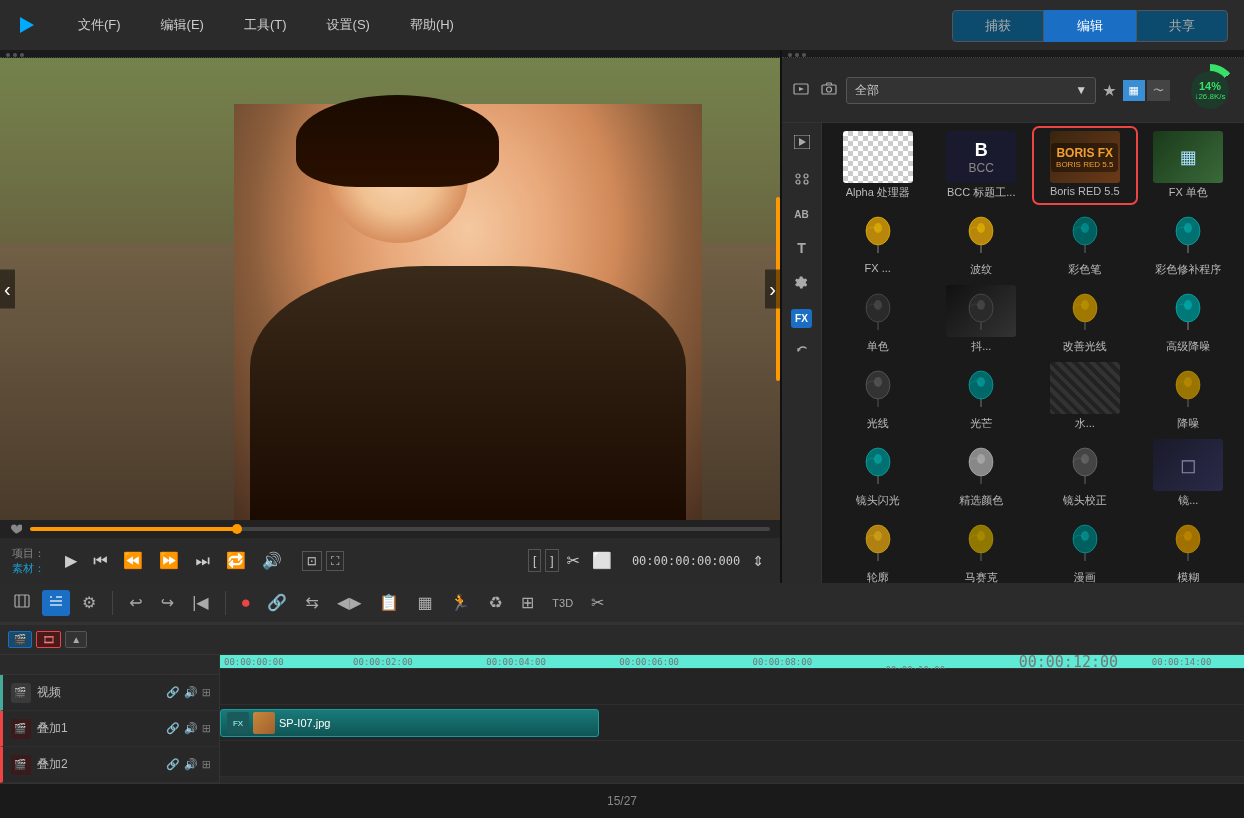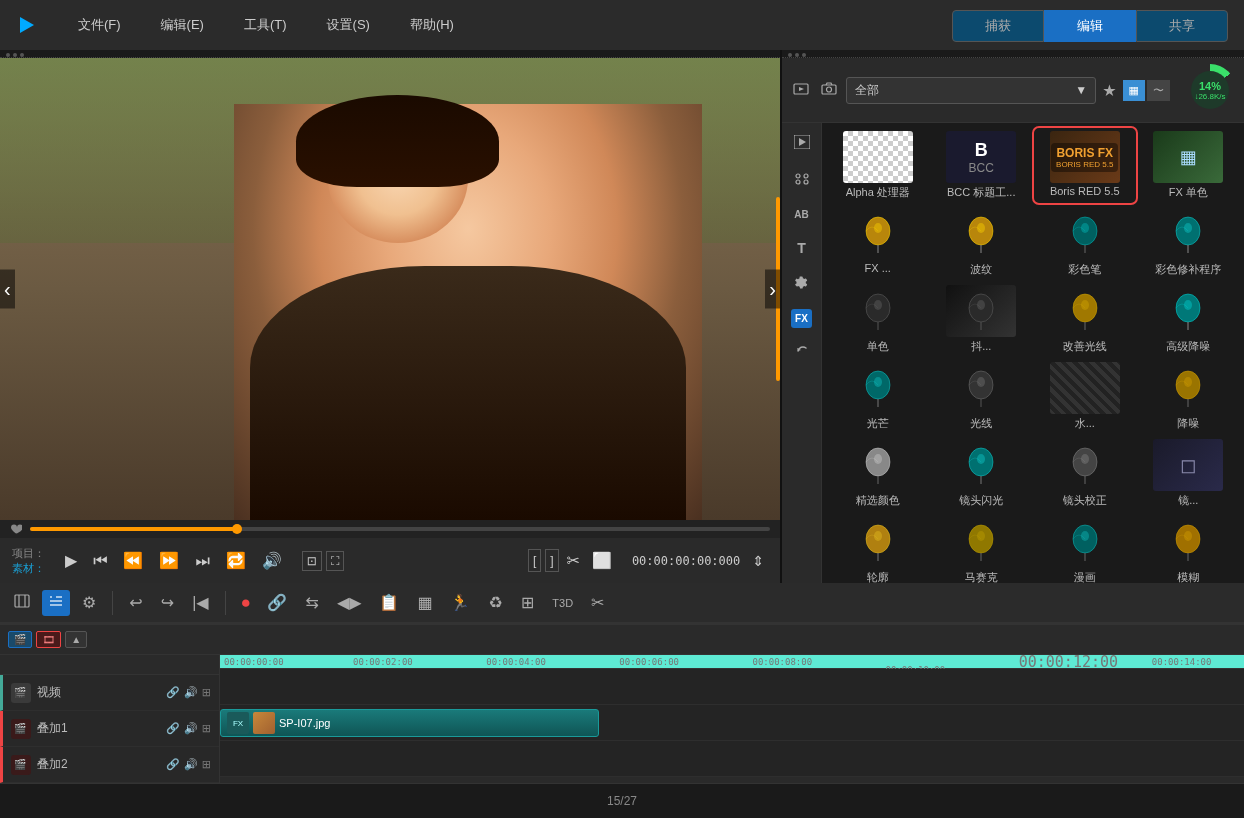--- a/index.html
+++ b/index.html
@@ -790,79 +790,79 @@
       <line x1="24" y1="30" x2="24" y2="38" stroke="#888" stroke-width="1"></line>
       <ellipse cx="24" cy="13" rx="4" ry="5" fill="#00D8D8" opacity="0.4"></ellipse>
       <path d="M12 16 Q18 8 24 16" stroke="#00D8D8" stroke-width="0.8" fill="none" opacity="0.3"></path>
     </svg>
               </div>
               <div class="effect-label">高级降噪</div>
             </div>
             <div class="effect-item">
               <div class="effect-thumb">
                 <svg width="48" height="38" viewBox="0 0 48 38" xmlns="http://www.w3.org/2000/svg">
+      <ellipse cx="24" cy="16" rx="12" ry="14" fill="#333" stroke="#777" stroke-width="0.5"></ellipse>
+      <line x1="24" y1="30" x2="24" y2="38" stroke="#555" stroke-width="1"></line>
+      <ellipse cx="24" cy="13" rx="4" ry="5" fill="#777" opacity="0.4"></ellipse>
+      <path d="M12 16 Q18 8 24 16" stroke="#777" stroke-width="0.8" fill="none" opacity="0.3"></path>
+    </svg>
+              </div>
+              <div class="effect-label">光线</div>
+            </div>
+            <div class="effect-item">
+              <div class="effect-thumb">
+                <svg width="48" height="38" viewBox="0 0 48 38" xmlns="http://www.w3.org/2000/svg">
       <ellipse cx="24" cy="16" rx="12" ry="14" fill="#006868" stroke="#10C8C8" stroke-width="0.5"></ellipse>
       <line x1="24" y1="30" x2="24" y2="38" stroke="#777" stroke-width="1"></line>
       <ellipse cx="24" cy="13" rx="4" ry="5" fill="#10C8C8" opacity="0.4"></ellipse>
       <path d="M12 16 Q18 8 24 16" stroke="#10C8C8" stroke-width="0.8" fill="none" opacity="0.3"></path>
     </svg>
               </div>
               <div class="effect-label">光芒</div>
             </div>
             <div class="effect-item">
               <div class="effect-thumb">
-                <svg width="48" height="38" viewBox="0 0 48 38" xmlns="http://www.w3.org/2000/svg">
-      <ellipse cx="24" cy="16" rx="12" ry="14" fill="#333" stroke="#777" stroke-width="0.5"></ellipse>
-      <line x1="24" y1="30" x2="24" y2="38" stroke="#555" stroke-width="1"></line>
-      <ellipse cx="24" cy="13" rx="4" ry="5" fill="#777" opacity="0.4"></ellipse>
-      <path d="M12 16 Q18 8 24 16" stroke="#777" stroke-width="0.8" fill="none" opacity="0.3"></path>
-    </svg>
-              </div>
-              <div class="effect-label">光线</div>
-            </div>
-            <div class="effect-item">
-              <div class="effect-thumb">
                 <div style="width:70px;height:52px;background:linear-gradient(135deg,#111,#2a2a2a);overflow:hidden;display:flex;align-items:center;justify-content:center;">
                   <div style="background:repeating-linear-gradient(45deg,#333 0,#333 4px,#222 4px,#222 8px);width:100%;height:100%;"></div>
                 </div>
               </div>
               <div class="effect-label">水...</div>
             </div>
             <div class="effect-item">
               <div class="effect-thumb">
                 <svg width="48" height="38" viewBox="0 0 48 38" xmlns="http://www.w3.org/2000/svg">
       <ellipse cx="24" cy="16" rx="12" ry="14" fill="#9A7400" stroke="#D4A000" stroke-width="0.5"></ellipse>
       <line x1="24" y1="30" x2="24" y2="38" stroke="#666" stroke-width="1"></line>
       <ellipse cx="24" cy="13" rx="4" ry="5" fill="#D4A000" opacity="0.4"></ellipse>
       <path d="M12 16 Q18 8 24 16" stroke="#D4A000" stroke-width="0.8" fill="none" opacity="0.3"></path>
     </svg>
               </div>
               <div class="effect-label">降噪</div>
             </div>
             <div class="effect-item">
               <div class="effect-thumb">
                 <svg width="48" height="38" viewBox="0 0 48 38" xmlns="http://www.w3.org/2000/svg">
+      <ellipse cx="24" cy="16" rx="12" ry="14" fill="#007070" stroke="#10D0D0" stroke-width="0.5"></ellipse>
+      <line x1="24" y1="30" x2="24" y2="38" stroke="#777" stroke-width="1"></line>
+      <ellipse cx="24" cy="13" rx="4" ry="5" fill="#10D0D0" opacity="0.4"></ellipse>
+      <path d="M12 16 Q18 8 24 16" stroke="#10D0D0" stroke-width="0.8" fill="none" opacity="0.3"></path>
+    </svg>
+              </div>
+              <div class="effect-label">镜头闪光</div>
+            </div>
+            <div class="effect-item">
+              <div class="effect-thumb">
+                <svg width="48" height="38" viewBox="0 0 48 38" xmlns="http://www.w3.org/2000/svg">
       <ellipse cx="24" cy="16" rx="12" ry="14" fill="#888" stroke="#ccc" stroke-width="0.5"></ellipse>
       <line x1="24" y1="30" x2="24" y2="38" stroke="#666" stroke-width="1"></line>
       <ellipse cx="24" cy="13" rx="4" ry="5" fill="#ccc" opacity="0.4"></ellipse>
       <path d="M12 16 Q18 8 24 16" stroke="#ccc" stroke-width="0.8" fill="none" opacity="0.3"></path>
     </svg>
               </div>
               <div class="effect-label">精选颜色</div>
-            </div>
-            <div class="effect-item">
-              <div class="effect-thumb">
-                <svg width="48" height="38" viewBox="0 0 48 38" xmlns="http://www.w3.org/2000/svg">
-      <ellipse cx="24" cy="16" rx="12" ry="14" fill="#007070" stroke="#10D0D0" stroke-width="0.5"></ellipse>
-      <line x1="24" y1="30" x2="24" y2="38" stroke="#777" stroke-width="1"></line>
-      <ellipse cx="24" cy="13" rx="4" ry="5" fill="#10D0D0" opacity="0.4"></ellipse>
-      <path d="M12 16 Q18 8 24 16" stroke="#10D0D0" stroke-width="0.8" fill="none" opacity="0.3"></path>
-    </svg>
-              </div>
-              <div class="effect-label">镜头闪光</div>
             </div>
             <div class="effect-item">
               <div class="effect-thumb">
                 <svg width="48" height="38" viewBox="0 0 48 38" xmlns="http://www.w3.org/2000/svg">
       <ellipse cx="24" cy="16" rx="12" ry="14" fill="#444" stroke="#888" stroke-width="0.5"></ellipse>
       <line x1="24" y1="30" x2="24" y2="38" stroke="#666" stroke-width="1"></line>
       <ellipse cx="24" cy="13" rx="4" ry="5" fill="#888" opacity="0.4"></ellipse>
       <path d="M12 16 Q18 8 24 16" stroke="#888" stroke-width="0.8" fill="none" opacity="0.3"></path>
     </svg>
               </div>

